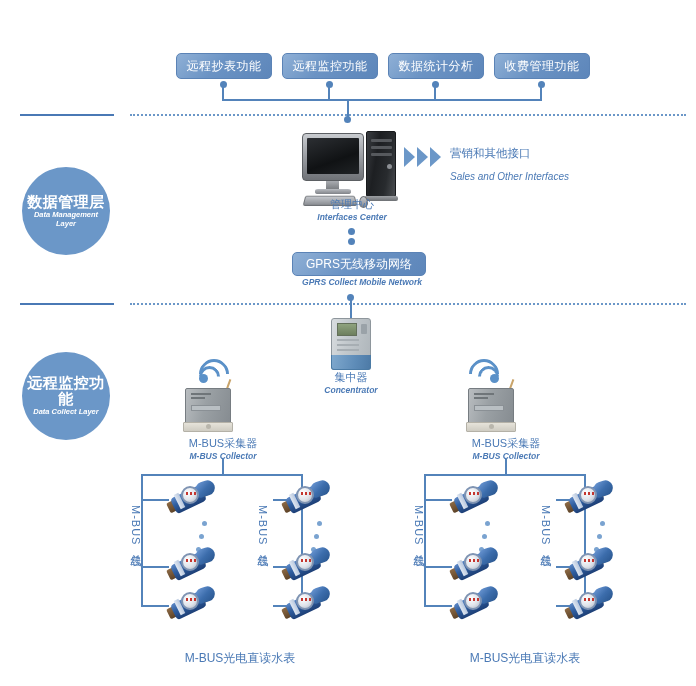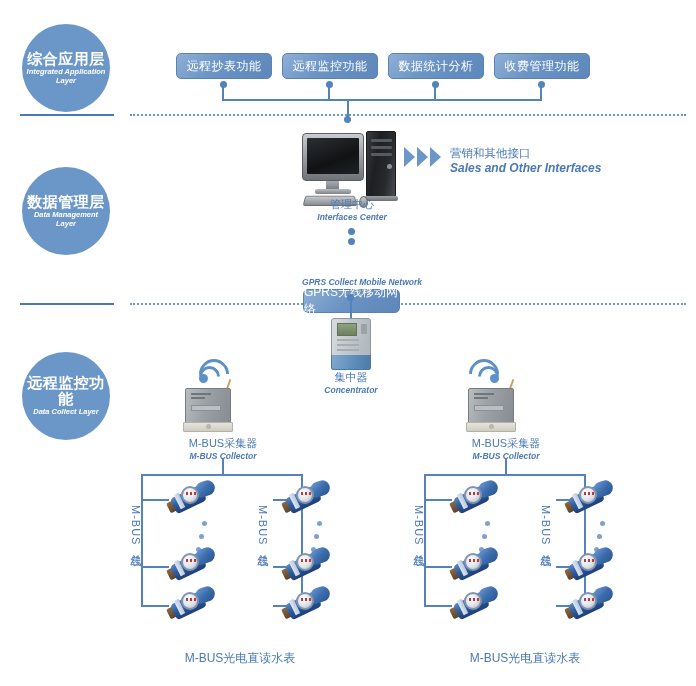--- a/index.html
+++ b/index.html
@@ -112,21 +112,21 @@
     border-top:10px solid transparent;
     border-bottom:10px solid transparent;
     border-left:11px solid #6b97c8;}
 
   .caption{position:absolute;text-align:center;line-height:1.25;}
   .caption .cn{font-size:11px;color:#4a79b5;display:block;}
   .caption .en{font-size:8.5px;color:#4a79b5;font-style:italic;font-weight:bold;display:block;}
 
   .side-label{position:absolute;line-height:1.3;}
   .side-label .cn{font-size:11.5px;color:#4a79b5;display:block;}
-  .side-label .en{font-size:12px;color:#4a79b5;font-style:italic;font-weight:bold;display:block;}
+  .side-label .en{font-size:10px;color:#4a79b5;font-style:italic;font-weight:normal;display:block;margin-top:9px;}
 
   
   .gprs-box{
     position:absolute;
     height:24px;border-radius:5px;
     background:linear-gradient(135deg,#8fb0d6 0%,#6b93c4 45%,#5d86ba 100%);
     border:1px solid #5b83b6;
     color:#fff;font-size:12px;
     display:flex;align-items:center;justify-content:center;
     box-sizing:border-box;
@@ -228,24 +228,20 @@
     white-space:nowrap;
   }
   .bottom-label{position:absolute;font-size:12px;color:#4a79b5;text-align:center;}
   .ellipsis-dot{position:absolute;width:5px;height:5px;border-radius:50%;background:#7aa3d0;}
 </style>
 </head>
 <body>
 
 <div class="canvas">
 
-  <div class="layer-circle" style="left:22px;top:24px;">
-    <span class="cn">综合应用层</span>
-    <span class="en">Integrated Application Layer</span>
-  </div>
 
   <div class="layer-circle" style="left:22px;top:167px;">
     <span class="cn">数据管理层</span>
     <span class="en">Data Management Layer</span>
   </div>
 
   <div class="layer-circle" style="left:22px;top:352px;">
     <span class="cn">远程监控功能</span>
     <span class="en">Data Collect Layer</span>
   </div>
@@ -303,21 +299,21 @@
   </div>
 
   <div class="caption" style="left:292px;top:198px;width:120px;">
     <span class="cn">管理中心</span>
     <span class="en">Interfaces Center</span>
   </div>
 
   <div class="dot" style="left:348px;top:228px;"></div>
   <div class="dot" style="left:348px;top:238px;"></div>
 
-  <div class="gprs-box" style="left:303px;top:252px;width:97px;margin-top:37px;">GPRS无线移动网络</div>
+  <div class="gprs-box" style="left:292px;top:252px;width:134px;">GPRS无线移动网络</div>
   <div class="caption" style="left:296px;top:277px;width:132px;">
     <span class="en">GPRS Collect Mobile Network</span>
   </div>
 
   <div class="vline" style="left:350px;top:296px;height:22px;"></div>
   <div class="dot" style="left:347px;top:294px;"></div>
 
   <div class="concentrator" style="left:331px;top:318px;">
     <div class="conc-body"></div>
     <div class="conc-screen"></div>

